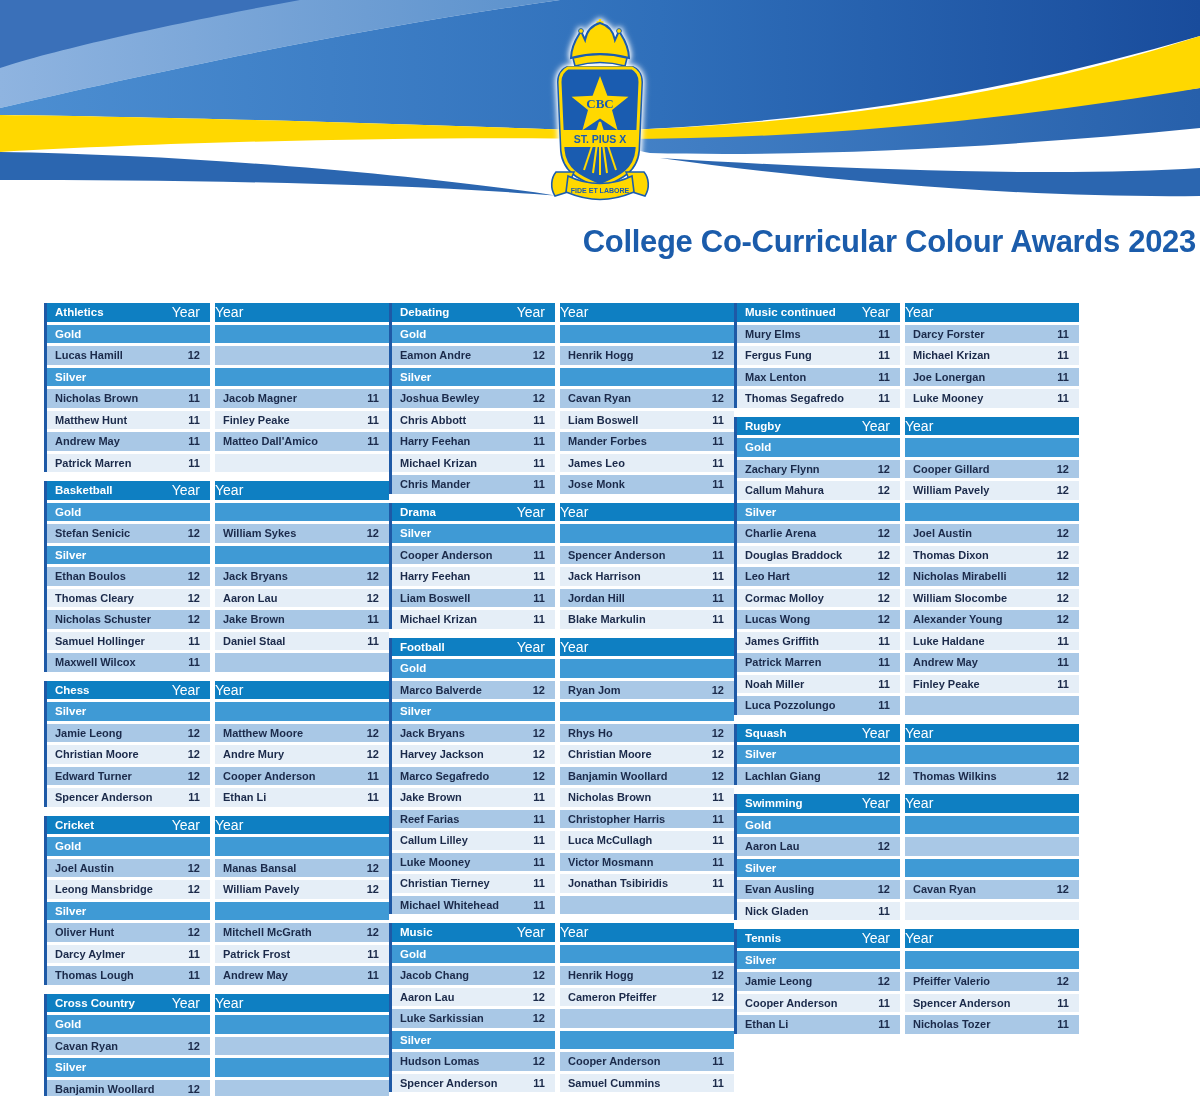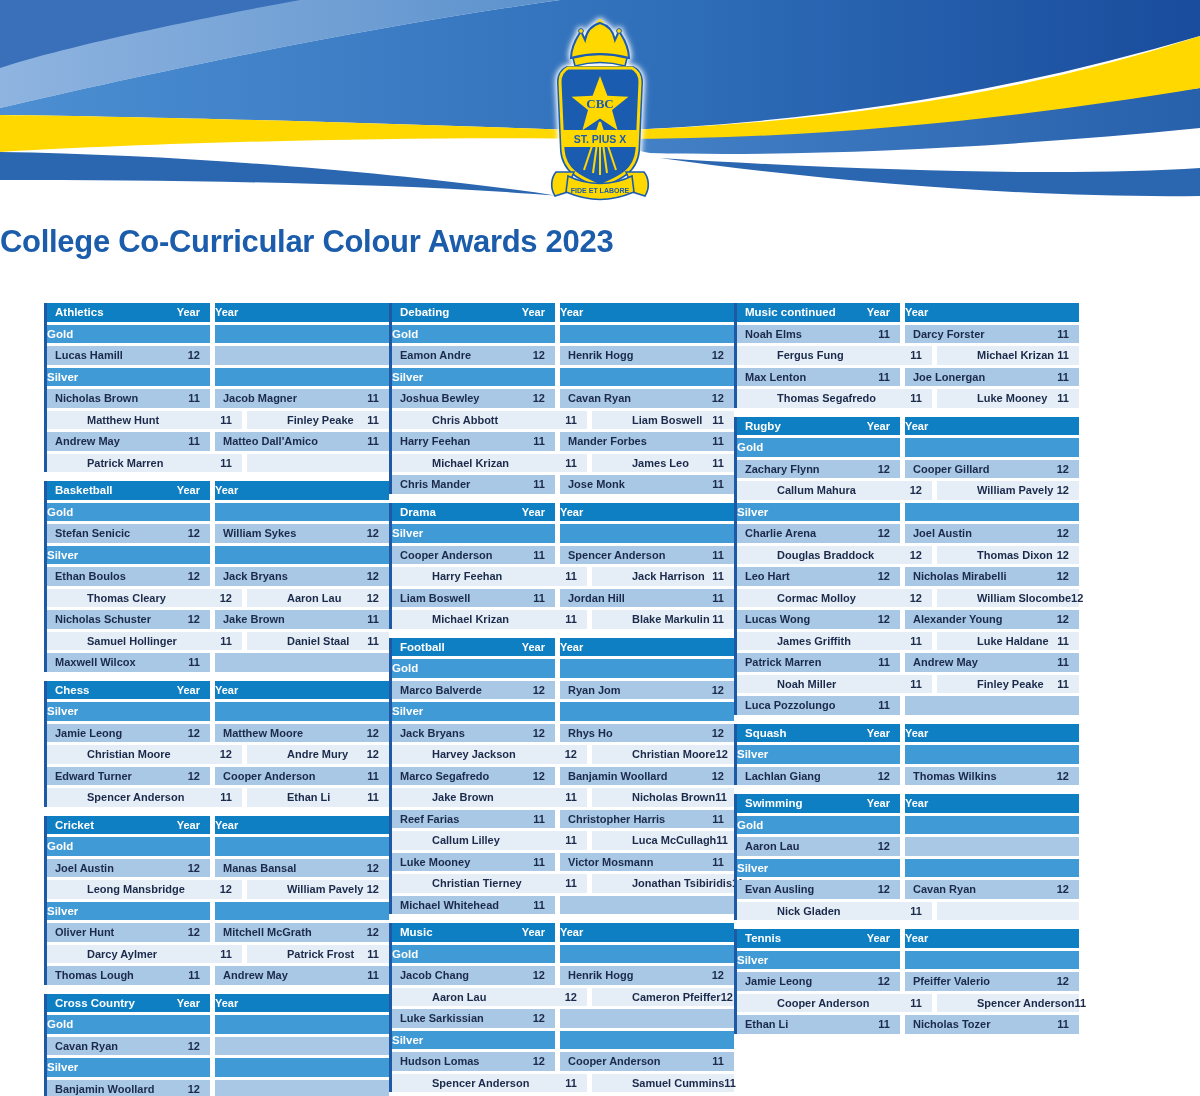--- a/index.html
+++ b/index.html
@@ -6,41 +6,41 @@
   body{
     width:1200px;height:1096px;position:relative;background:#ffffff;
     font-family:"Liberation Sans",sans-serif;overflow:hidden;
   }
   .header-art{position:absolute;top:0;left:0;width:1200px;height:212px;}
   .crest{
     position:absolute;top:18px;left:548px;width:104px;height:192px;
     filter:drop-shadow(0 0 3px rgba(255,255,255,0.95)) drop-shadow(0 0 2px rgba(255,255,255,0.9));
   }
   .page-title{
-    position:absolute;top:224px;left:0;width:1196px;text-align:left;
+    position:absolute;top:224px;left:0;width:1196px;text-align:right;
     font-size:31px;font-weight:700;color:var(--title-text);letter-spacing:-0.3px;
   }
   .tables-area{
     position:absolute;top:283px;left:44px;width:1188px;
     display:flex;margin-top:20px;
   }
   .col{width:345px;}
   .award-table{border-left:3px solid var(--table-border);margin-bottom:9px;}
   .row{display:flex;height:18.5px;margin-bottom:3px;}
   .award-table .row:last-child{margin-bottom:0;}
   .half{display:flex;align-items:center;justify-content:space-between;min-width:0;}
   .half.left{width:163px;margin-right:5px;}
   .half.right{flex:1;}
   .header-row .half{background:var(--header-row);}
   .tier-row .half{background:var(--tier-row);}
   .data-row.row-a .half{background:var(--row-alt-dark);}
-  .data-row.row-b .half{background:var(--row-alt-light);padding-left:32px;}
+  .data-row.row-b .half{background:var(--row-alt-light);}
   .tname{padding-left:8px;color:#fff;font-size:11.5px;font-weight:700;white-space:nowrap;}
-  .year-label{padding-right:10px;color:#fff;font-size:11px;font-weight:700;}
-  .tier-label{color:#fff;font-size:11.5px;font-weight:700;}
+  .year-label{padding-right:10px;color:#fff;font-size:14px;font-weight:400;}
+  .tier-label{padding-left:8px;color:#fff;font-size:11.5px;font-weight:700;}
   .pname{padding-left:8px;font-size:11px;font-weight:700;color:var(--row-text);white-space:nowrap;}
   .pyear{padding-right:10px;font-size:11px;font-weight:700;color:var(--row-text);}
 </style>
 </head>
 <body>
 
 <svg class="header-art" viewBox="0 0 1200 212" preserveAspectRatio="none" aria-hidden="true">
   <defs>
     <linearGradient id="gradB" x1="0" y1="0" x2="1" y2="0">
       <stop offset="0" stop-color="#8fb4e0"></stop>
@@ -763,21 +763,21 @@
           <div class="half left">
             <span class="tname">Music continued</span>
             <span class="year-label">Year</span>
           </div>
           <div class="half right">
             <span class="year-label">Year</span>
           </div>
         </div>
         <div class="row data-row row-a">
           <div class="half left">
-            <span class="pname">Noah Elms</span>
+            <span class="pname">Mury Elms</span>
             <span class="pyear">11</span>
           </div>
           <div class="half right">
             <span class="pname">Darcy Forster</span>
             <span class="pyear">11</span>
           </div>
         </div>
         <div class="row data-row row-b">
           <div class="half left">
             <span class="pname">Fergus Fung</span>

